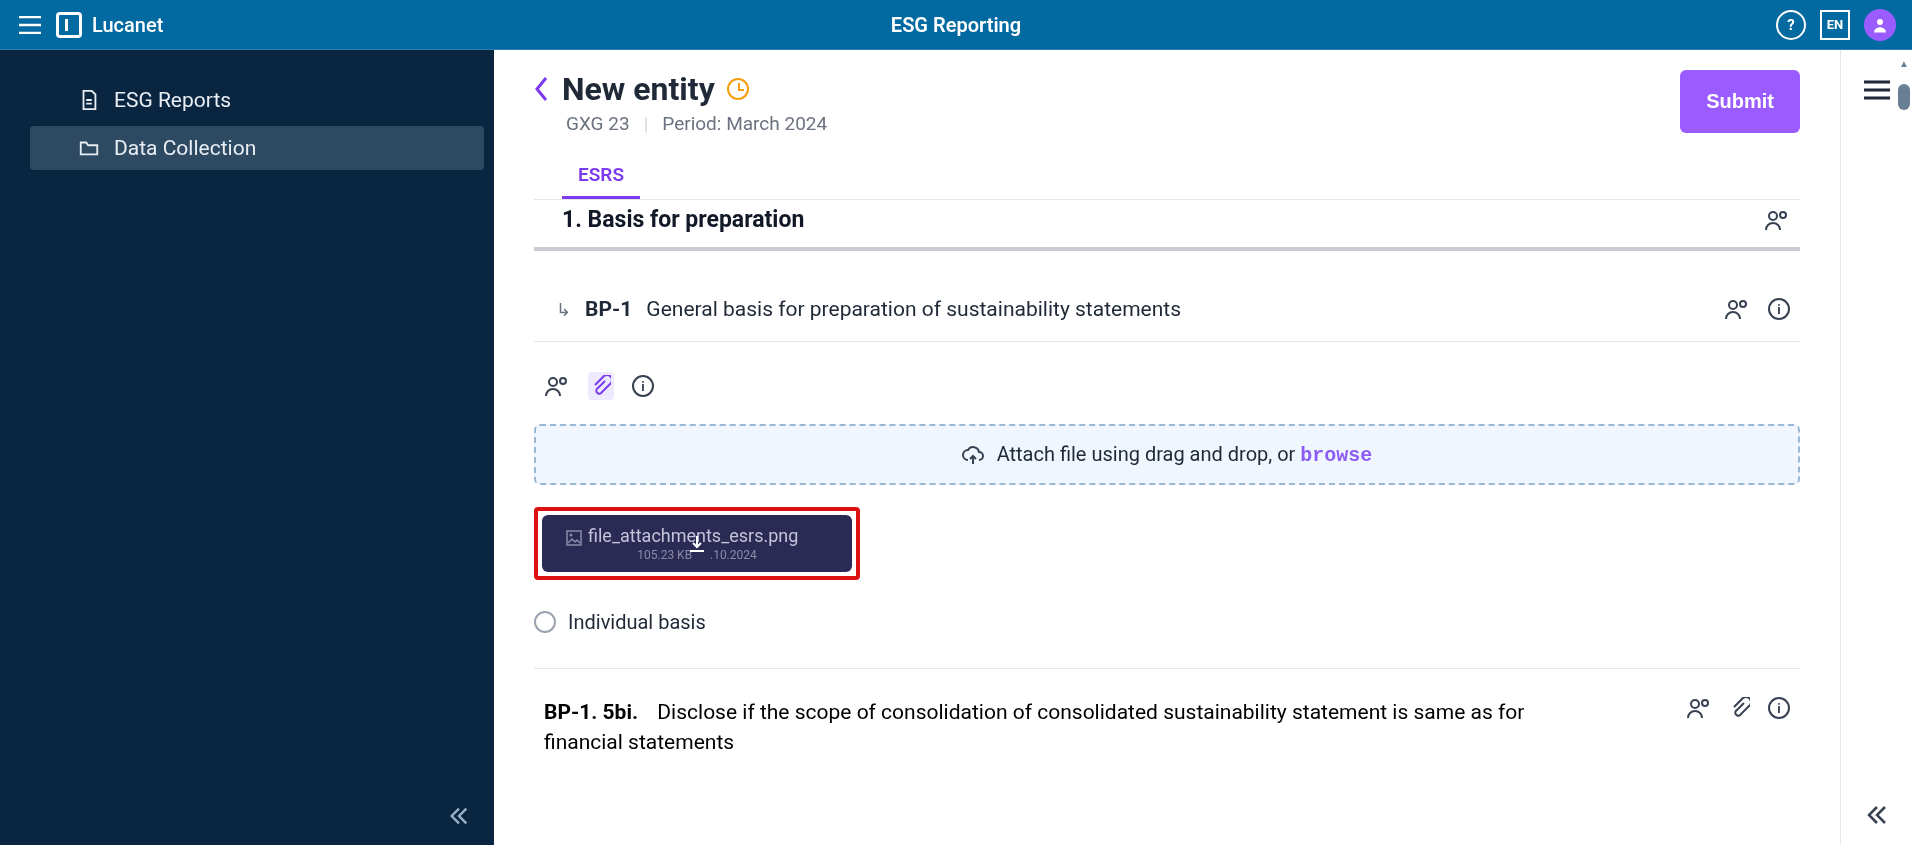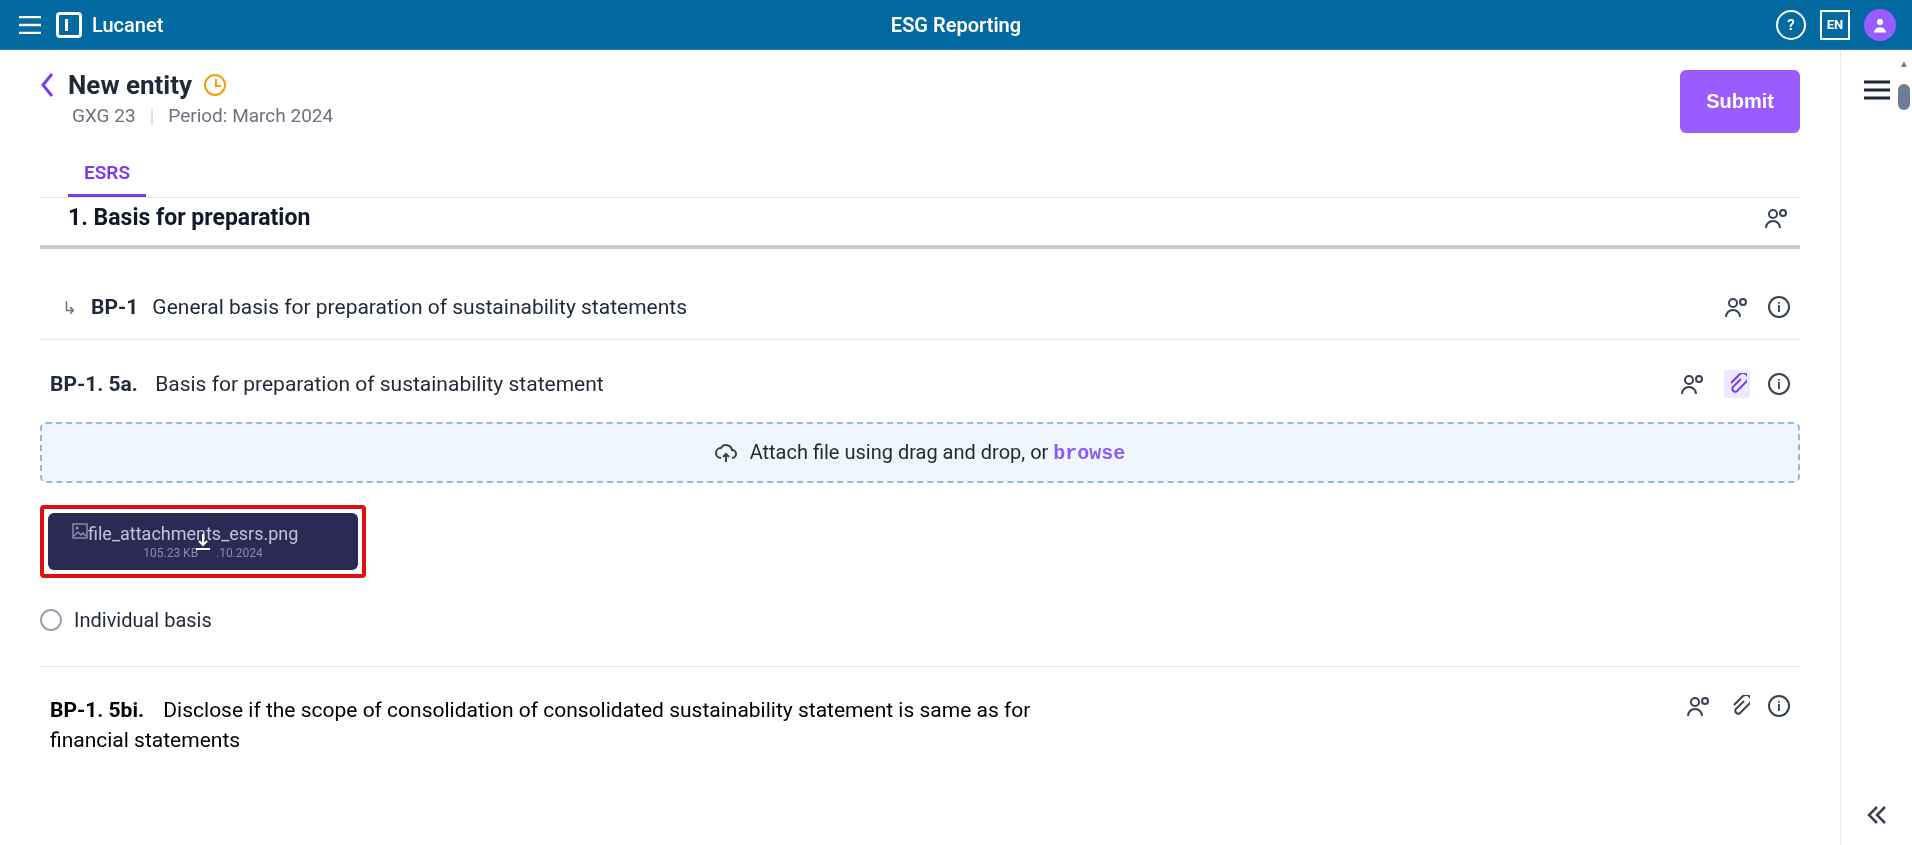--- a/index.html
+++ b/index.html
@@ -45,21 +45,21 @@
   .content-main{ flex:1; padding:20px 40px 0 40px; overflow:auto;}
   .content-right-rail{ width:72px; border-left:1px solid #e5e7eb; background:#fff; display:flex; flex-direction:column; align-items:center; padding-top:30px; gap:18px;}
   .rail-hamburger{ cursor:pointer;}
   .rail-collapse{ position:absolute; bottom:18px; cursor:pointer; color:#374151;}
 
   
   .page-head{ display:flex; align-items:flex-start; justify-content:space-between; margin-bottom:6px;}
   .page-title-wrap{}
   .title-line{ display:flex; align-items:center; gap:12px;}
   .back-chevron{ color:#7c3aed; cursor:pointer;}
-  .page-title{ font-size:26px; font-weight:700; color:#1f2937;}
+  .page-title{ font-size:32px; font-weight:700; color:#1f2937;}
   .clock-badge{ width:22px;height:22px;border:2px solid #f59e0b;border-radius:50%;position:relative;}
   .clock-badge::after{content:'';position:absolute;left:9px;top:3px;width:2px;height:7px;background:#f59e0b;}
   .clock-badge::before{content:'';position:absolute;left:9px;top:9px;width:6px;height:2px;background:#f59e0b;}
   .subtitle-line{ margin-left:32px; margin-top:4px; font-size:19px; color:#6b7280; display:flex; align-items:center; gap:14px;}
   .subtitle-line .divider{ color:#d1d5db;}
   .submit-btn{ background:#9b5cff; color:#fff; border:none; padding:20px 26px; font-size:20px; font-weight:600; border-radius:6px; cursor:pointer;}
 
   
   .tabs{ margin-top:18px; border-bottom:1px solid #e5e7eb; padding-left:28px;}
   .tab{ display:inline-block; padding:10px 16px; font-size:19px; font-weight:600; color:#7c3aed; border-bottom:3px solid #7c3aed; cursor:pointer;}
@@ -84,21 +84,21 @@
   .clip-active{ color:#7c3aed; background:#ede9fe; border-radius:4px; padding:3px;}
 
   
   .dropzone{ margin-top:14px; border:2px dashed #9bb8d3; background:#eff6fd; border-radius:6px; padding:16px; text-align:center; font-size:20px; color:#1f2937;}
   .dropzone .browse{ color:#8b5cf6; font-weight:600; cursor:pointer;font-family:Liberation Mono, monospace;}
   .cloud-icon{ display:inline-block; margin-right:8px; vertical-align:middle;}
 
   
   .file-chip-outer{ border:4px solid #d11; display:inline-block; margin-top:22px; padding:4px; border-radius:4px;}
   .file-chip{ background:#2b2a55; border-radius:6px; padding:10px 24px; width:310px; position:relative; color:#c3c3d9;}
-  .file-chip .fname{ font-size:18px; display:flex; align-items:flex-start; }
+  .file-chip .fname{ font-size:18px; display:flex; align-items:flex-end; gap:6px;}
   .file-chip .fmeta{ font-size:12px; color:#8b8ba8; margin-top:2px; text-align:center;}
   .file-chip .dl-overlay{ position:absolute; left:50%; top:50%; transform:translate(-50%,-50%); color:#fff;}
 
   
   .radios{ margin-top:30px; font-size:20px; color:#1f2937;}
   .radio-item{ display:flex; align-items:center; gap:12px; margin-bottom:6px;}
   .radio-outer{ width:22px;height:22px;border:2px solid #9ca3af;border-radius:50%;display:flex;align-items:center;justify-content:center;}
   .radio-outer.sel{ border-color:#9b5cff;}
   .radio-inner{ width:12px;height:12px;border-radius:50%;background:#9b5cff;}
 
@@ -137,20 +137,40 @@
       <svg width="18" height="18" viewBox="0 0 24 24">
           <circle cx="12" cy="8" r="4" fill="#fff"></circle>
           <path d="M4 22c0-4 4-7 8-7s8 3 8 7" fill="#fff"></path>
         </svg>
     </div>
   </div>
 </div>
 
 <div class="main-wrap">
 
+  <div class="sidebar">
+    <div class="side-item">
+      <svg class="side-icon" viewBox="0 0 24 24">
+          <path d="M6 2h9l4 4v16H6z" fill="none" stroke="#e8eef4" stroke-width="2"></path>
+          <path d="M9 12h6M9 16h6" stroke="#e8eef4" stroke-width="2"></path>
+        </svg>
+      <span>ESG Reports</span>
+    </div>
+    <div class="side-item active">
+      <svg class="side-icon" viewBox="0 0 24 24">
+          <path d="M3 6h6l2 3h10v10H3z" fill="none" stroke="#e8eef4" stroke-width="2"></path>
+        </svg>
+      <span>Data Collection</span>
+    </div>
+    <div class="sidebar-collapse">
+      <svg width="22" height="22" viewBox="0 0 24 24">
+          <path d="M12 4l-8 8 8 8M20 4l-8 8 8 8" fill="none" stroke="#9cb3c9" stroke-width="2.5"></path>
+        </svg>
+    </div>
+  </div>
 
   <div class="content">
     <div class="content-main">
 
       
       <div class="page-head">
         <div class="page-title-wrap">
           <div class="title-line">
             <span class="back-chevron">
               <svg width="16" height="26" viewBox="0 0 16 26">
@@ -200,24 +220,20 @@
                 <path d="M2 21c0-4 3-7 7-7s7 3 7 7" fill="none" stroke="#374151" stroke-width="2"></path>
                 <circle cx="19" cy="6" r="3" fill="none" stroke="#374151" stroke-width="2"></circle>
               </svg>
           </span>
           <span class="info-circle">i</span>
         </div>
       </div>
 
       
       <div class="q-row">
-        <div class="q-left">
-          <strong>BP-1. 5a.</strong>
-          <span>Basis for preparation of sustainability statement</span>
-        </div>
         <div class="row-icons">
           <span>
             <svg width="26" height="22" viewBox="0 0 26 22">
                 <circle cx="9" cy="7" r="4" fill="none" stroke="#374151" stroke-width="2"></circle>
                 <path d="M2 21c0-4 3-7 7-7s7 3 7 7" fill="none" stroke="#374151" stroke-width="2"></path>
                 <circle cx="19" cy="6" r="3" fill="none" stroke="#374151" stroke-width="2"></circle>
               </svg>
           </span>
           <span class="clip-active">
             <svg width="20" height="22" viewBox="0 0 20 22">

